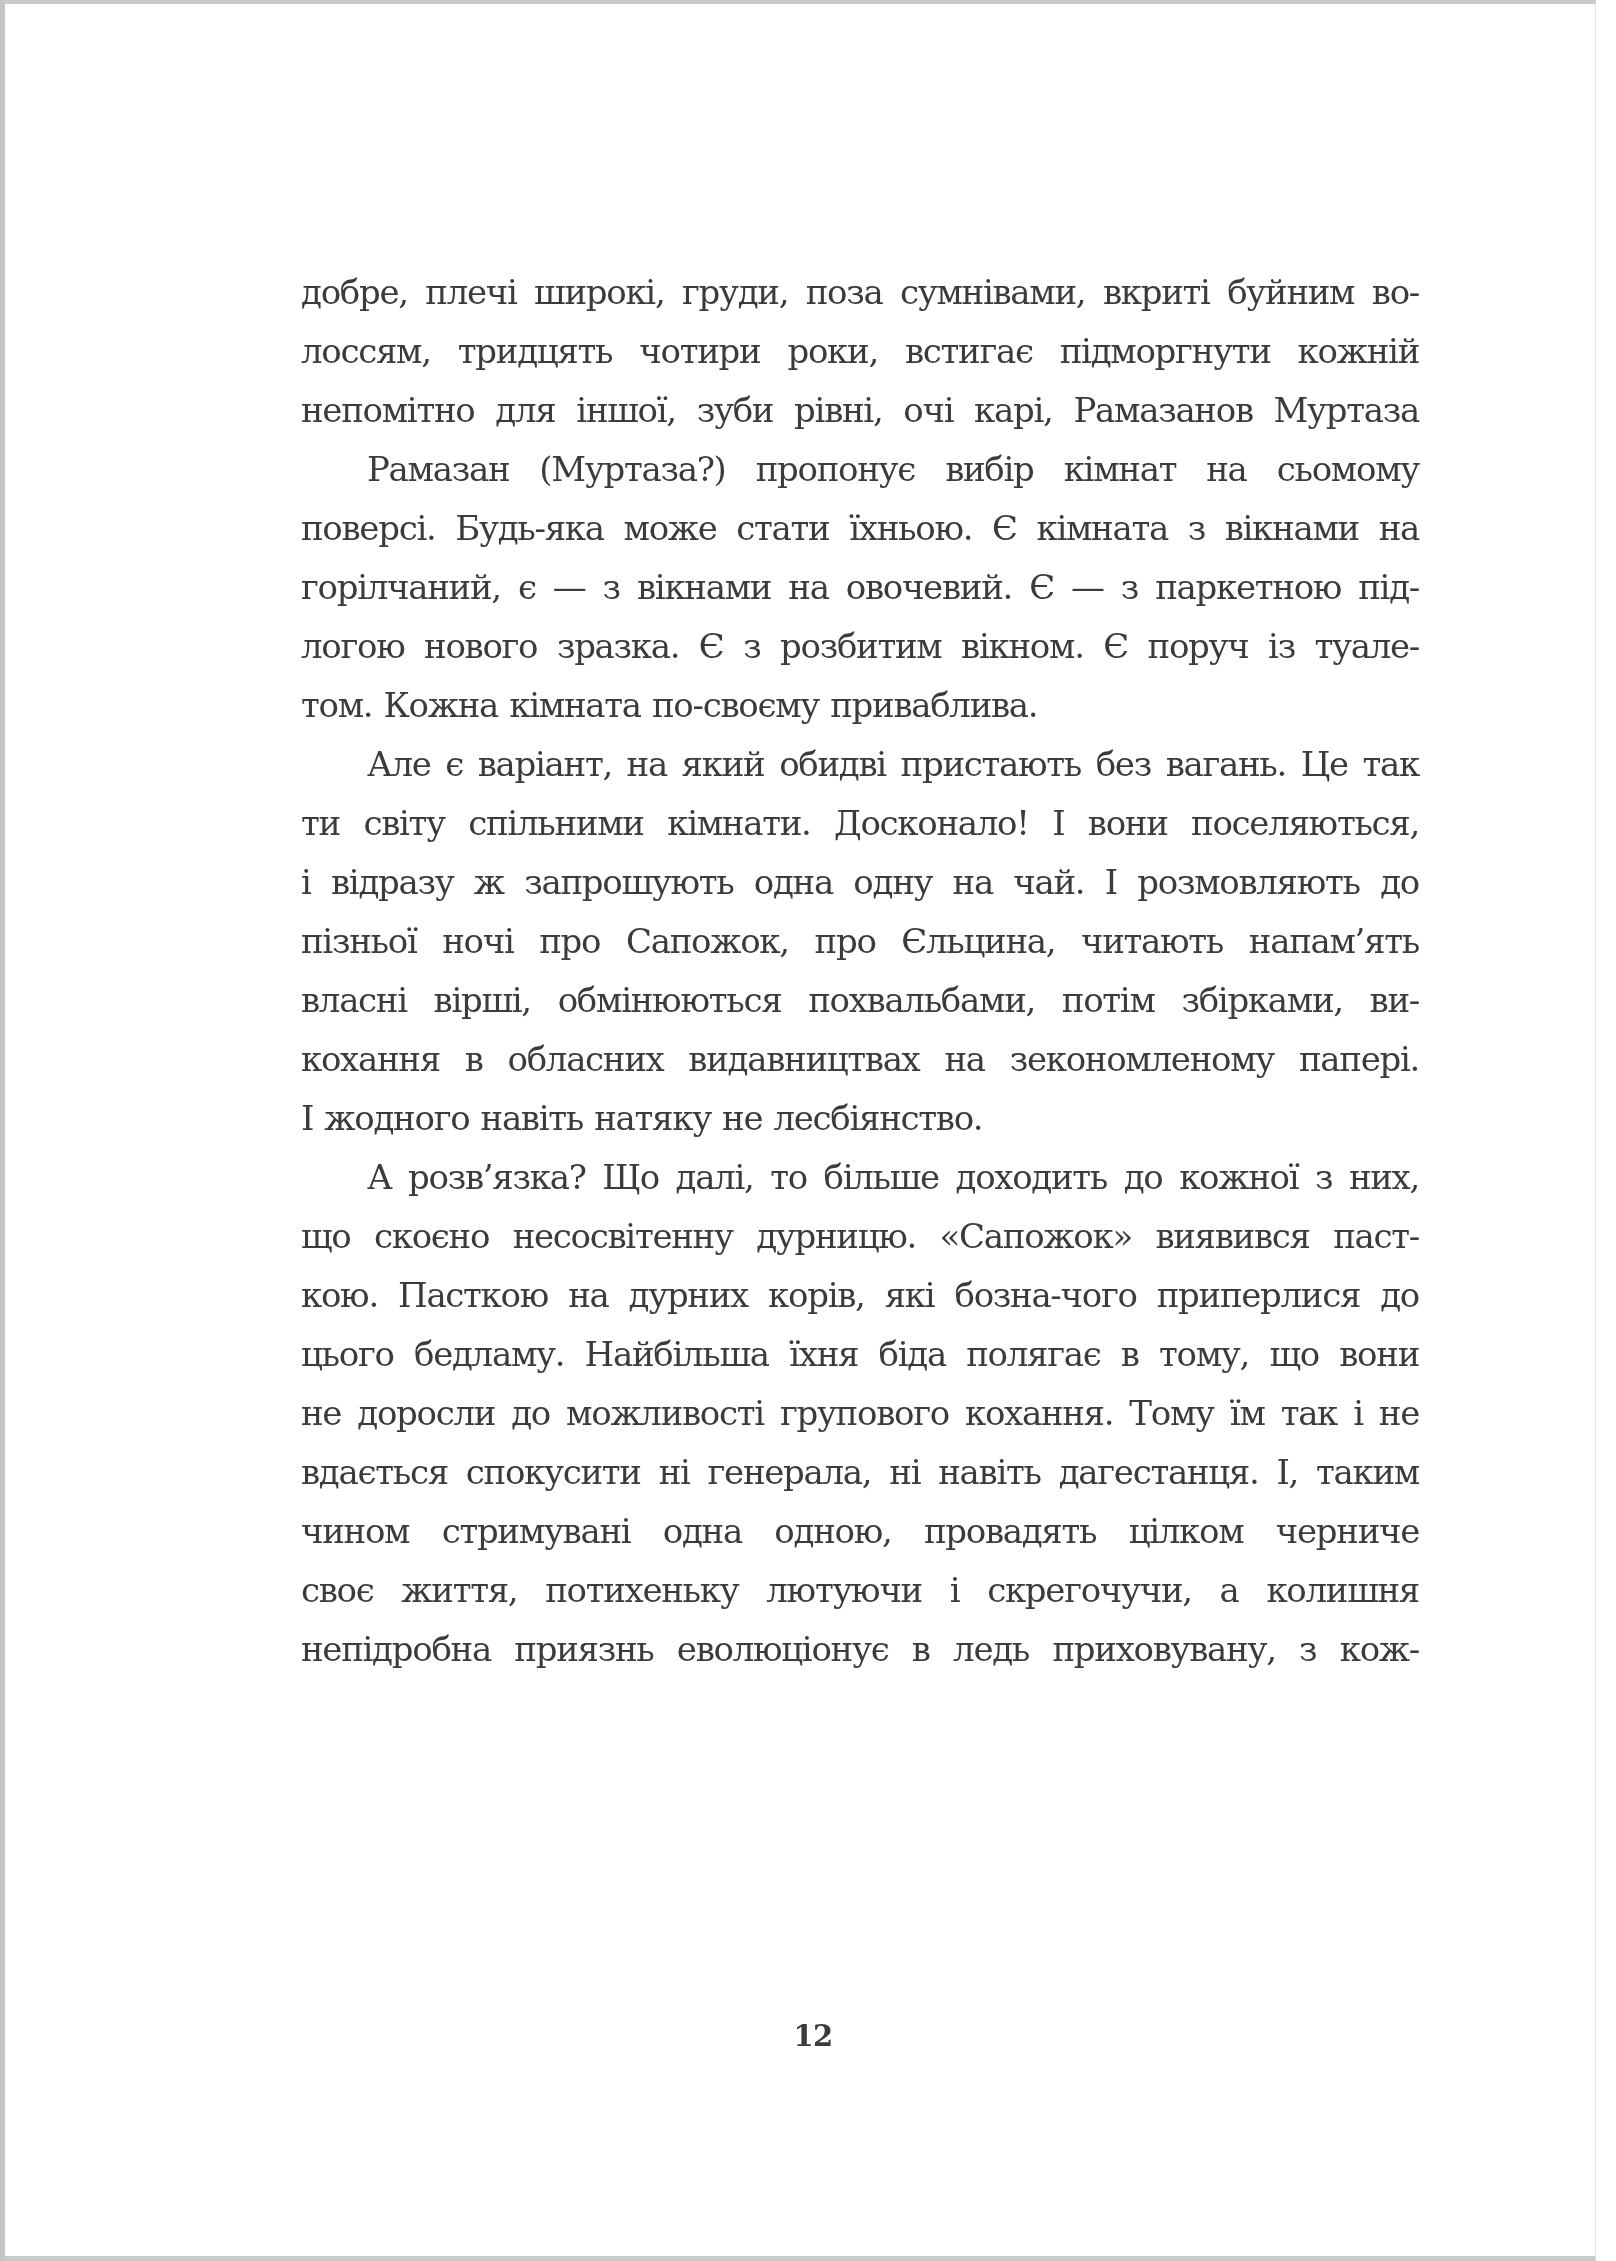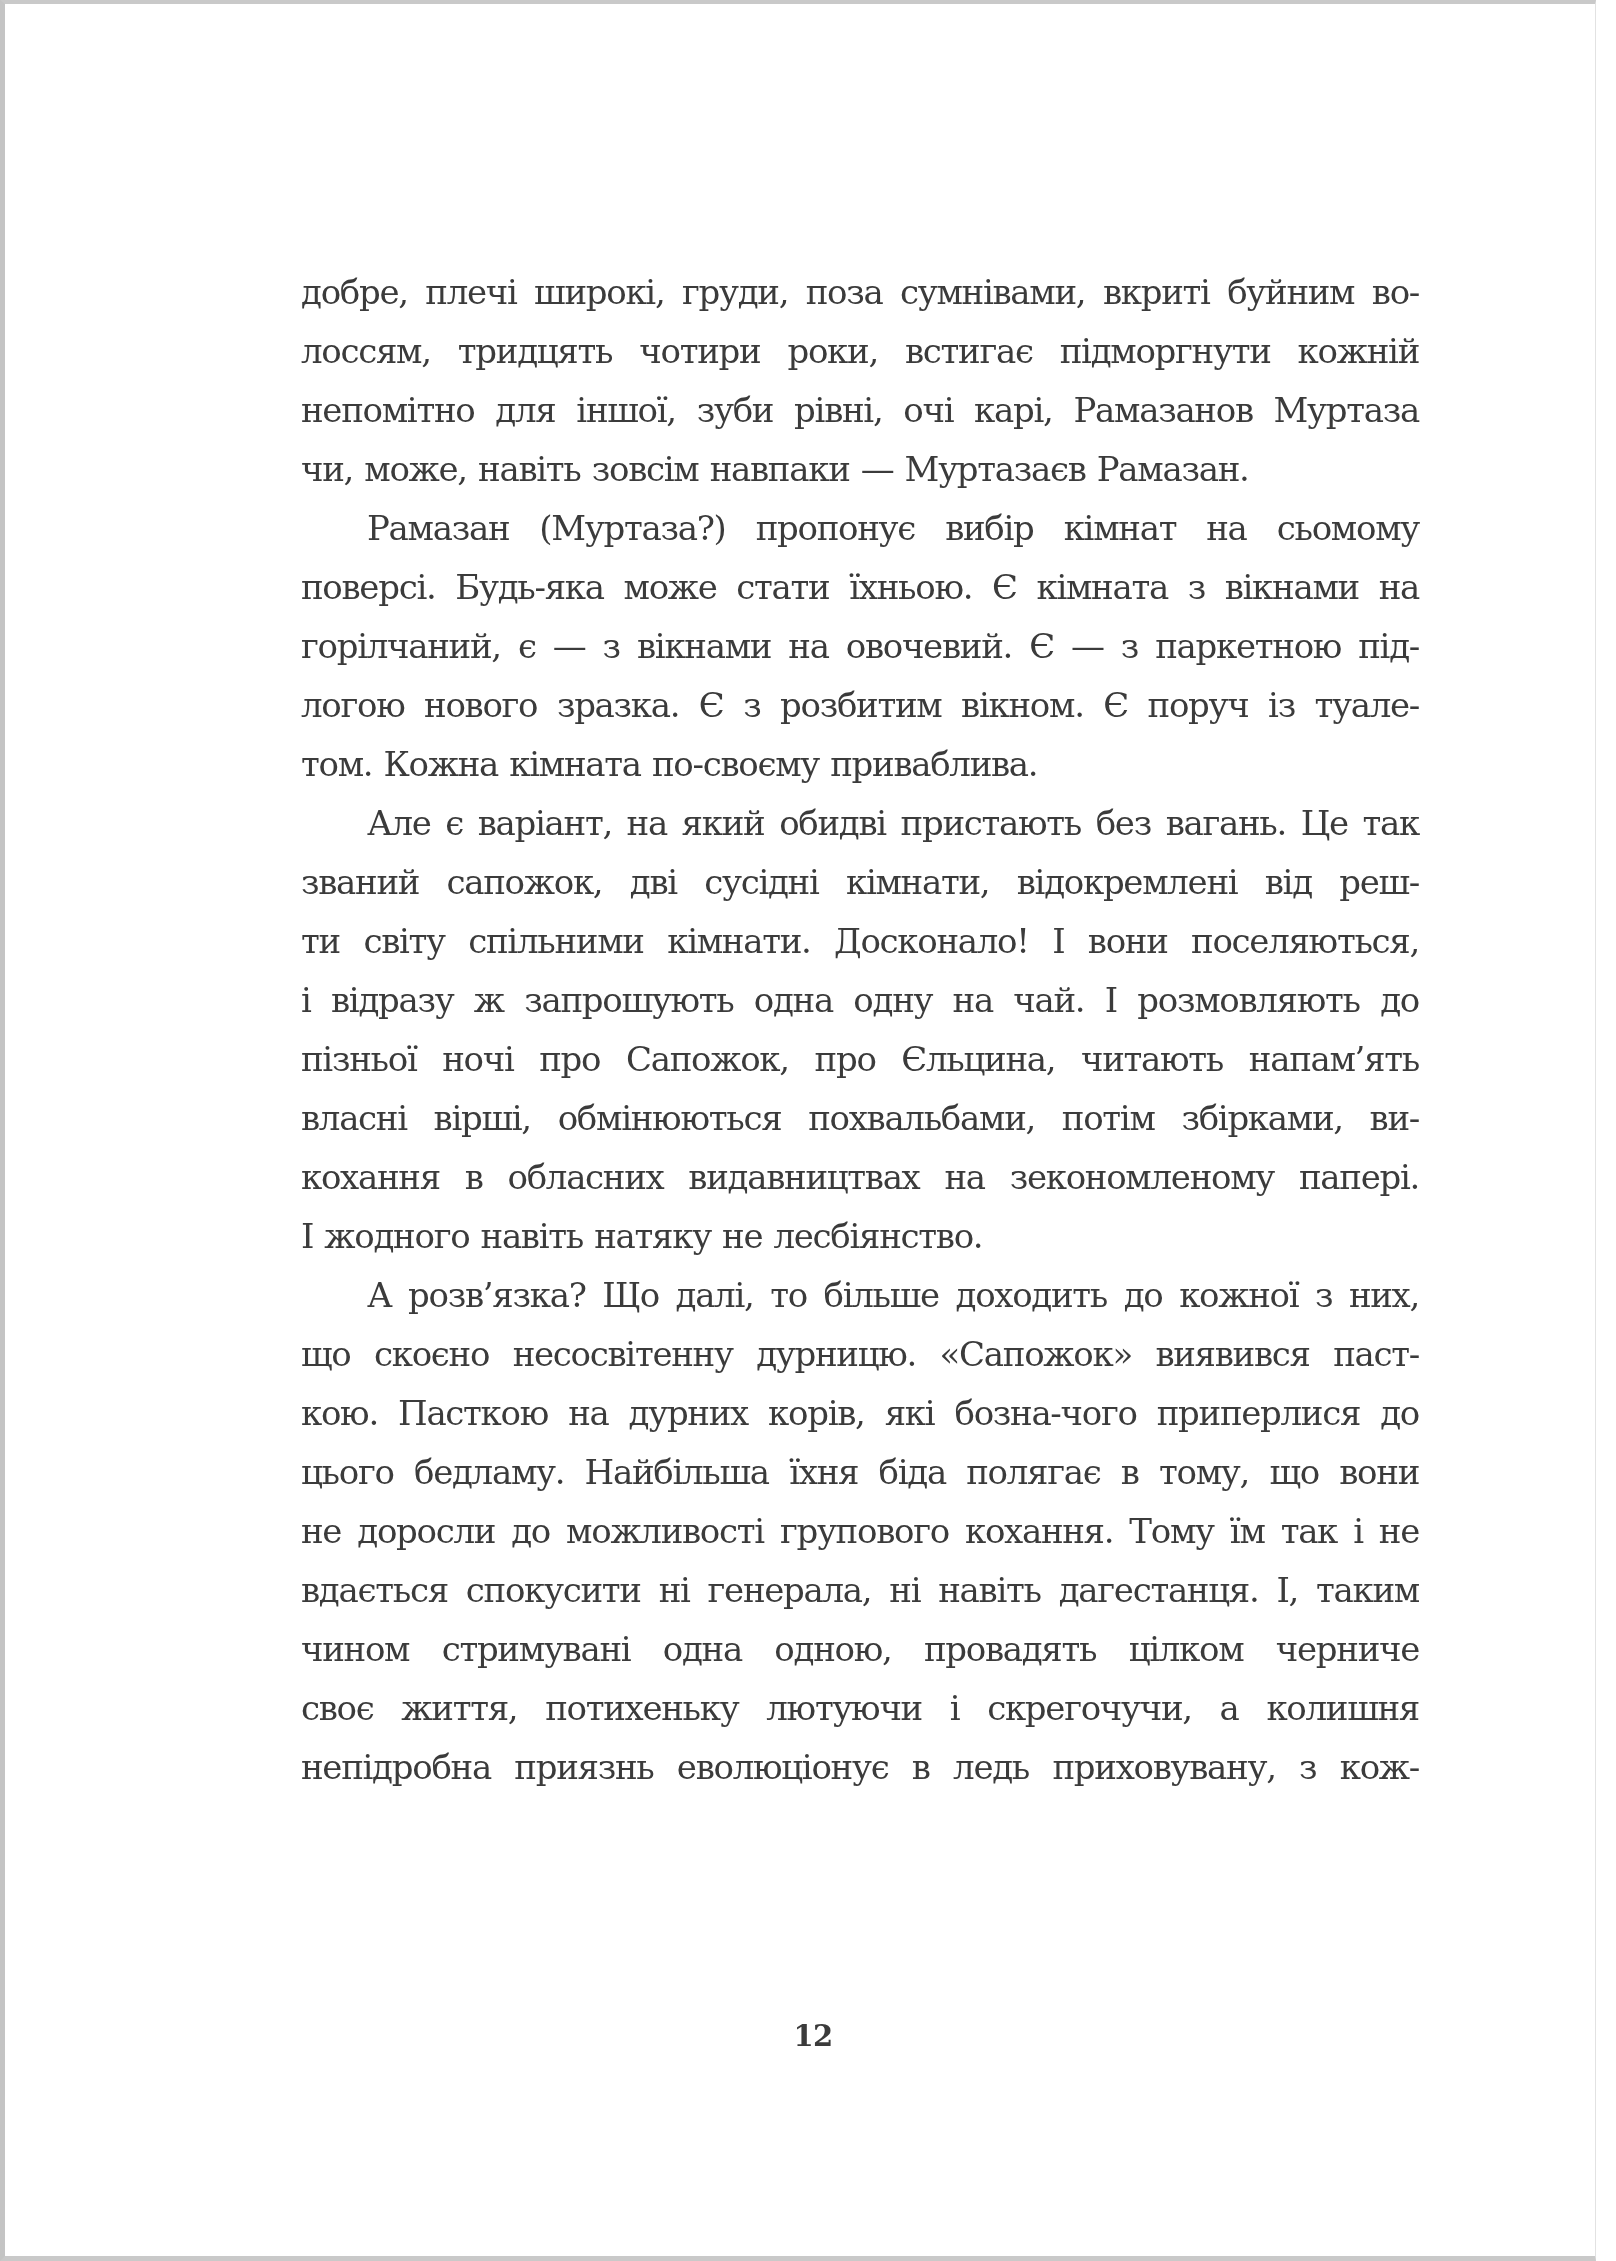--- a/index.html
+++ b/index.html
@@ -67,34 +67,32 @@
 </head>
 <body>
 
 <div class="page-frame">
   <div class="text-block">
 
     <p style="margin:0">
       <span class="line">добре, плечі широкі, груди, поза сумнівами, вкриті буйним во-</span>
       <span class="line">лоссям, тридцять чотири роки, встигає підморгнути кожній</span>
       <span class="line">непомітно для іншої, зуби рівні, очі карі, Рамазанов Муртаза</span>
-      <span class="line last">чи, може, навіть зовсім навпаки — Муртазаєв Рамазан.</span>
     </p>
 
     <p style="margin:0">
       <span class="line indent">Рамазан (Муртаза?) пропонує вибір кімнат на сьомому</span>
       <span class="line">поверсі. Будь-яка може стати їхньою. Є кімната з вікнами на</span>
       <span class="line">горілчаний, є — з вікнами на овочевий. Є — з паркетною під-</span>
       <span class="line">логою нового зразка. Є з розбитим вікном. Є поруч із туале-</span>
       <span class="line last">том. Кожна кімната по-своєму приваблива.</span>
     </p>
 
     <p style="margin:0">
       <span class="line indent">Але є варіант, на який обидві пристають без вагань. Це так</span>
-      <span class="line">званий сапожок, дві сусідні кімнати, відокремлені від реш-</span>
       <span class="line">ти світу спільними кімнати. Досконало! І вони поселяються,</span>
       <span class="line">і відразу ж запрошують одна одну на чай. І розмовляють до</span>
       <span class="line">пізньої ночі про Сапожок, про Єльцина, читають напам’ять</span>
       <span class="line">власні вірші, обмінюються похвальбами, потім збірками, ви-</span>
       <span class="line">кохання в обласних видавництвах на зекономленому папері.</span>
       <span class="line last">І жодного навіть натяку не лесбіянство.</span>
     </p>
 
 
     <p style="margin:0">

